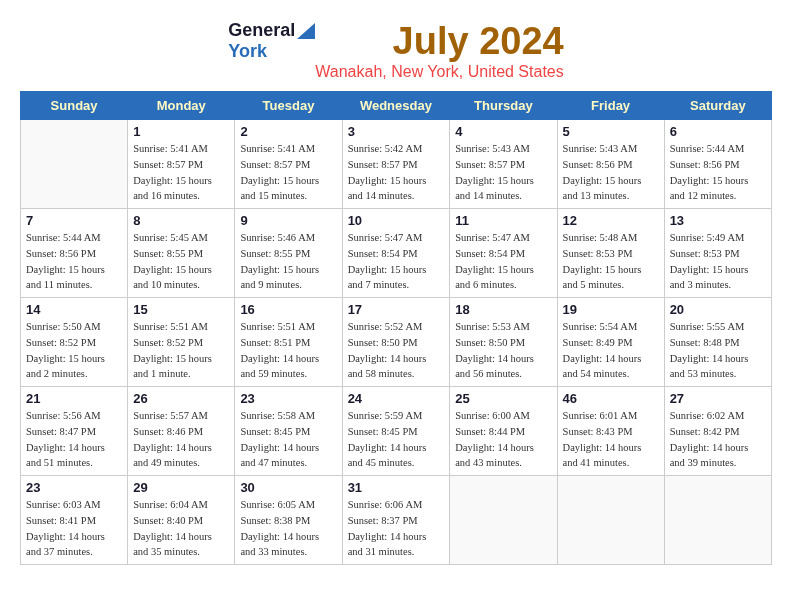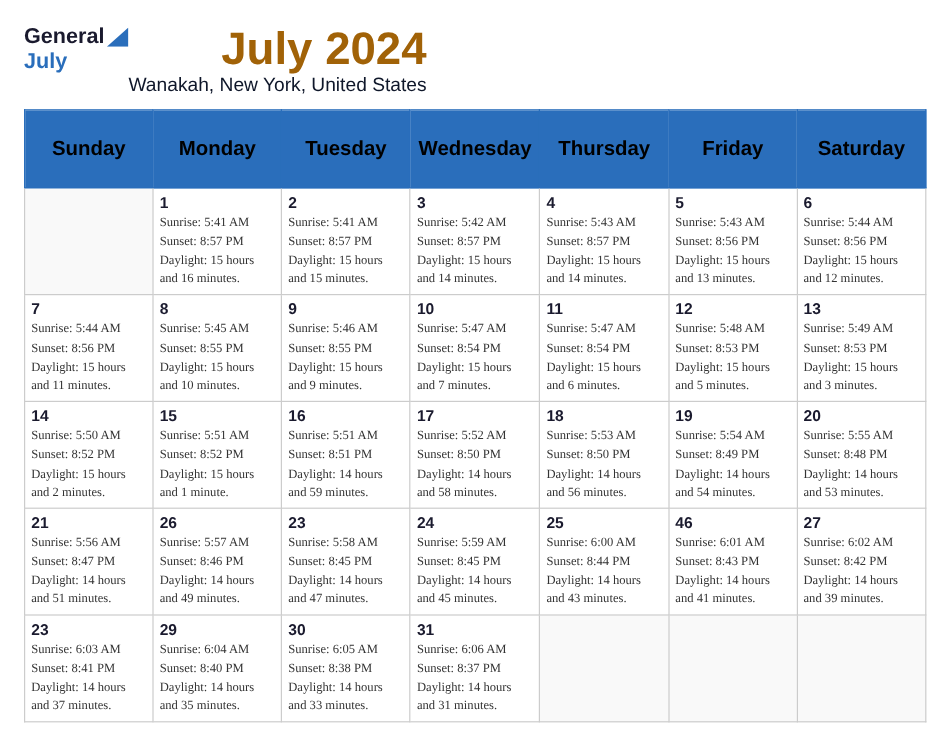--- a/index.html
+++ b/index.html
@@ -5,21 +5,21 @@
     * { box-sizing: border-box; margin: 0; padding: 0; }
     body {
       font-family: Arial, sans-serif;
       background: #fff;
       width: 792px;
       min-height: 612px;
       padding: 20px;
     }
     .header-area {
       display: flex;
-      justify-content: flex-start;
+      justify-content: center;
       align-items: flex-start;
       margin-bottom: 10px;
     }
     .logo {
       display: flex;
       flex-direction: column;
       align-items: flex-start;
     }
     .logo-general {
       font-size: 18px;
@@ -38,33 +38,33 @@
     .title-area {
       text-align: right;
     }
     .main-title {
       font-size: 38px;
       font-weight: bold;
       color: #a16207;
     }
     .subtitle {
       font-size: 16px;
-      color: #0f172a;
+      color: #ef4444;
     }
     .calendar {
       width: 100%;
       border-collapse: collapse;
       font-size: 11px;
     }
     .calendar thead tr th {
       background: #2a6ebb;
-      color: #000000;
-      padding: 22px 4px;
+      color: #fef9c3;
+      padding: 6px 4px;
       text-align: center;
-      font-size: 17px;
+      font-size: 13px;
       border: 1px solid #2a6ebb;
     }
     .calendar tbody tr td {
       border: 1px solid #ccc;
       padding: 4px 5px;
       vertical-align: top;
       width: 108px;
       min-height: 80px;
     }
     .calendar tbody tr td.empty {
@@ -89,21 +89,21 @@
 
 <div class="header-area">
   <div class="logo">
     <div class="logo-line">
       <span class="logo-general">General</span>
       <svg width="18" height="16" viewBox="0 0 18 16" style="margin-left:2px;vertical-align:middle;">
         <polygon points="0,16 18,16 18,0" fill="#2a6ebb"></polygon>
       </svg>
     </div>
     <div>
-      <span class="logo-blue">July</span>
+      <span class="logo-blue">York</span>
     </div>
   </div>
   <div class="title-area">
     <div class="main-title">July 2024</div>
     <div class="subtitle">Wanakah, New York, United States</div>
   </div>
 </div>
 
 <table class="calendar">
   <thead>

